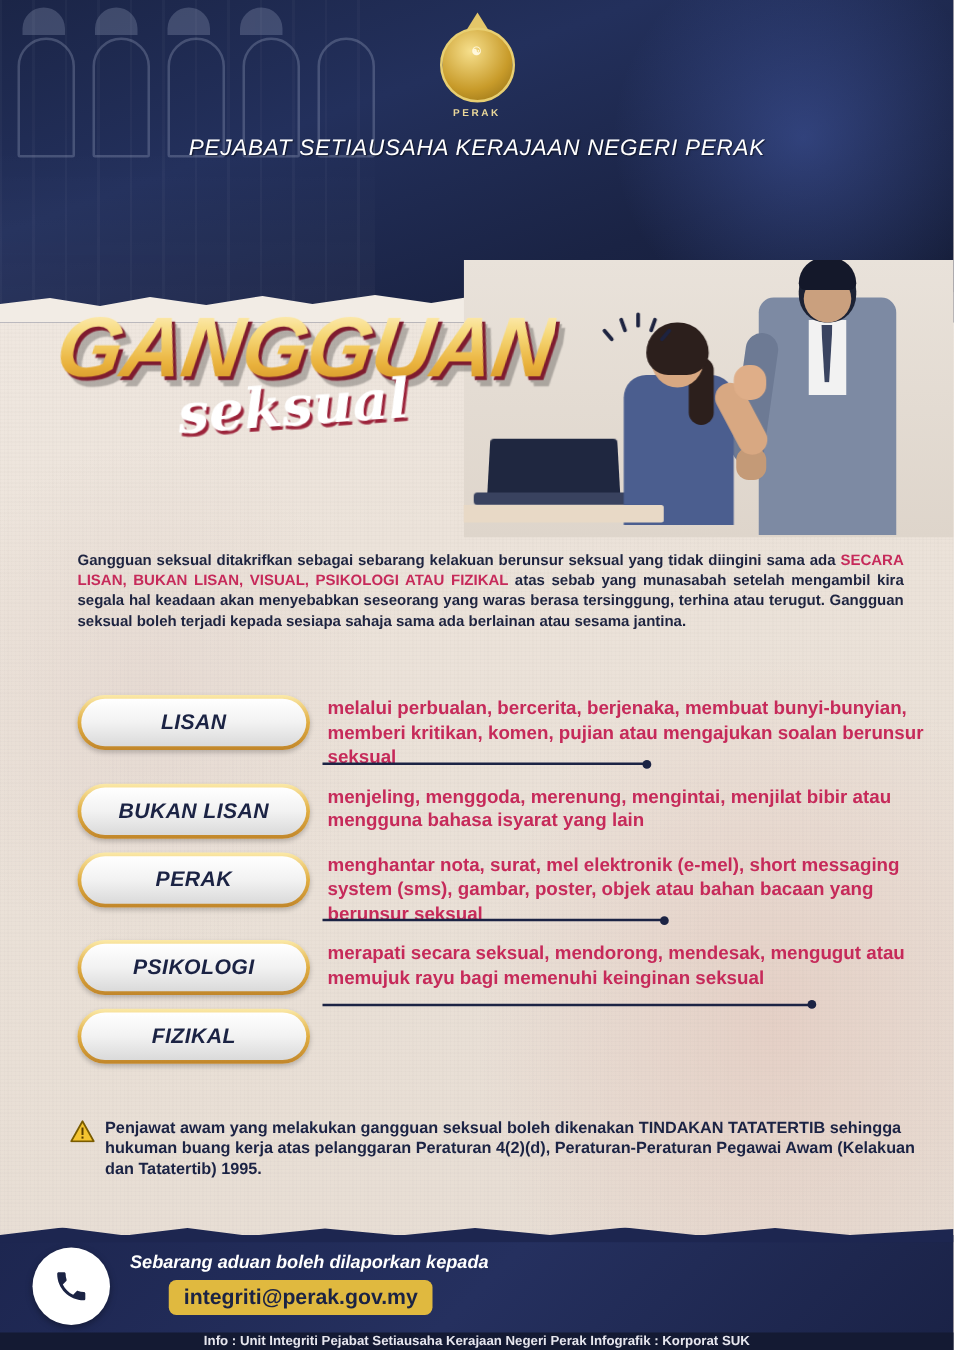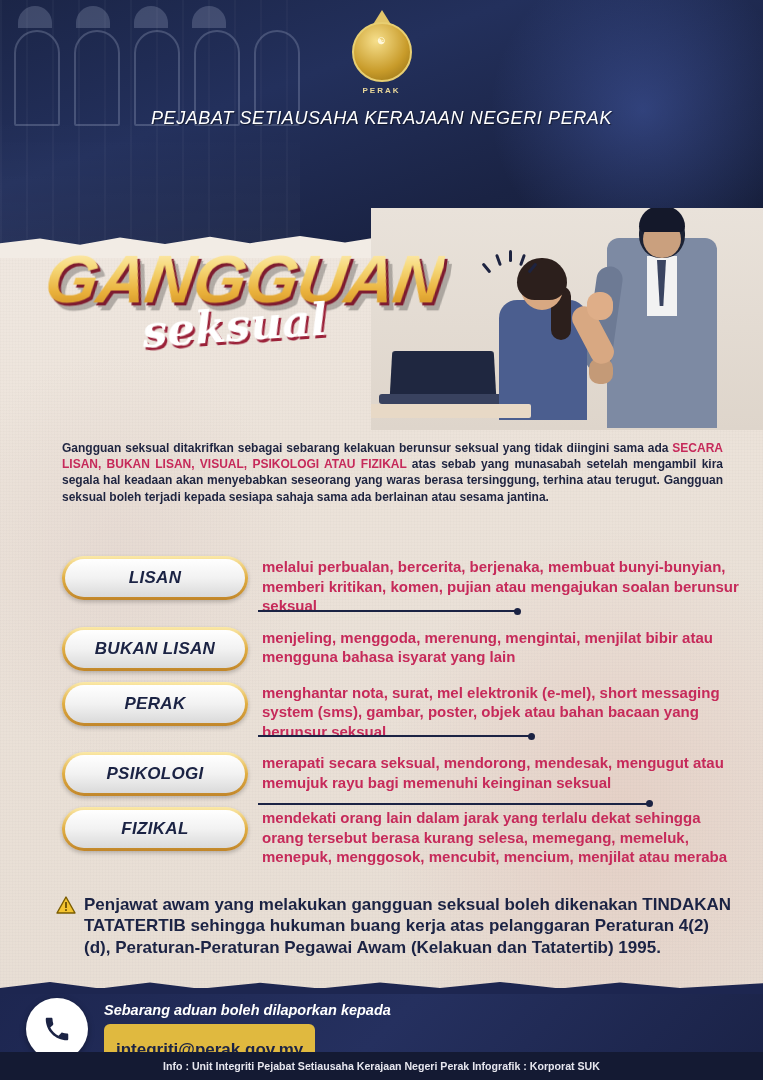--- a/index.html
+++ b/index.html
@@ -198,21 +198,21 @@
   }
 
   
   .notes{ position:absolute; left:56px; right:30px; top:894px; }
   .note{ display:flex; gap:8px; margin-bottom:9px; }
   .warn{
     flex:0 0 20px; width:20px;height:18px; margin-top:2px;
     position:relative;
   }
   .warn svg{ display:block; }
-  .note-txt{ font-size:17px; line-height:1.26; font-weight:bold; color:#1b2344; }
+  .note-txt{ font-size:13px; line-height:1.26; font-weight:bold; color:#1b2344; }
 
   
   .footer{
     position:absolute; left:0; right:0; bottom:0; height:92px;
     background: linear-gradient(135deg,#1d2650 0%, #25305f 50%, #1a2246 100%);
   }
   .footer-torn{
     position:absolute; left:0; right:0; top:-14px; height:20px; background:#1d2650;
     clip-path: polygon(0 70%, 50px 40%, 100px 72%, 150px 42%, 200px 74%, 260px 44%, 320px 72%, 380px 42%, 440px 70%, 500px 40%, 560px 72%, 620px 42%, 680px 70%, 763px 46%, 763px 100%, 0 100%);
   }
@@ -221,24 +221,24 @@
     background:#ffffff; display:flex;align-items:center;justify-content:center;
     box-shadow:0 2px 6px rgba(0,0,0,.35);
   }
   .foot-title{
     position:absolute; left:104px; top:14px; font-size:14.5px; font-weight:bold; font-style:italic; color:#ffffff;
   }
   .foot-row{ position:absolute; left:104px; top:36px; display:flex; align-items:center; gap:12px;}
   .foot-phone{ font-size:21px; font-weight:bold; color:#ffffff; letter-spacing:.3px;}
   .foot-mail{
     background:#e0b93f; color:#1b2344; font-weight:bold; font-size:17px;
-    padding:16px 12px; border-radius:6px;
+    padding:4px 12px; border-radius:6px;margin-left:31px;
   }
   .foot-bottom{
-    position:absolute; left:0; right:0; bottom:0; height:28px; background:#141a33;
+    position:absolute; left:0; right:0; bottom:0; height:14px; background:#141a33;
     display:flex; align-items:center; justify-content:center;
   }
   .foot-bottom span{ font-size:10.6px; color:#e6e6ee; font-weight:bold;}
 </style>
 </head>
 <body>
 
 <div class="poster">
   <div class="bg-texture"></div>
   <div class="bg-texture2"></div>
@@ -356,21 +356,20 @@
       </div>
       <div class="desc">merapati secara seksual, mendorong, mendesak, mengugut atau memujuk rayu bagi memenuhi keinginan seksual</div>
     </div>
 
     <div class="row">
       <div class="pill-outer" style="">
         <div class="pill-inner">
             <span class="pill-label">FIZIKAL</span>
           </div>
       </div>
-      <div class="desc">mendekati orang lain dalam jarak yang terlalu dekat sehingga orang tersebut berasa kurang selesa, memegang, memeluk, menepuk, menggosok, mencubit, mencium, menjilat atau meraba</div>
       <div class="connector" style="left:196px; top:-4px; width:390px;"></div>
       <div class="dot" style="left:584px; top:-7px;"></div>
     </div>
   </div>
 
   <div class="notes">
     <div class="note">
       <span class="warn">
         <svg width="20" height="18" viewBox="0 0 20 18">
             <polygon points="10,1 19,17 1,17" fill="#f4c430" stroke="#7a5c00" stroke-width="1.4" stroke-linejoin="round"></polygon>

